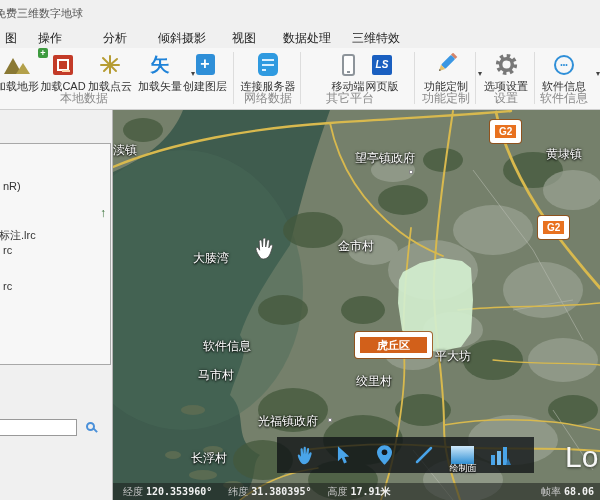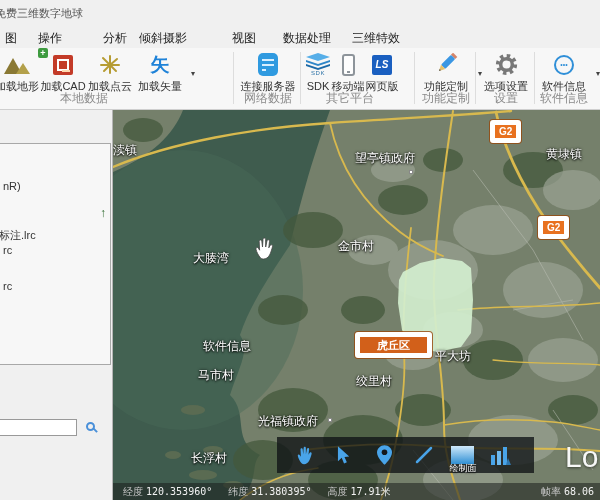--- a/index.html
+++ b/index.html
@@ -76,37 +76,37 @@
 
   
   .maptools { position:absolute; left:164px; top:327px; width:257px; height:36px; background:rgba(16,19,22,.78); display:block; }
   .tool { position:absolute; top:7px; width:26px; height:22px; display:flex; align-items:center; justify-content:center; cursor:pointer; }
   .toollabel { position:absolute; left:166px; top:25px; width:40px; text-align:center; font-size:9px; color:#fff; text-shadow:0 1px 2px #000; }
 
   
   .statusbar { position:absolute; left:0; top:373px; width:487px; height:17px; background:rgba(25,30,28,.55); display:flex; align-items:center; font-family:"DejaVu Sans Mono",monospace; font-size:10px; padding:0 6px 0 10px; }
   .sseg { margin-right:16px; white-space:nowrap; }
   .slab { color:#c9c9c9; margin-right:3px; }
-  .sval { color:#f2f2f2; }
+  .sval { color:#f2f2f2;font-weight:bold; }
   .fps { margin-left:auto; margin-right:0; }
 </style>
 </head>
 <body>
 
 <div class="screen">
 
   <div class="titlebar">
     <span class="title">免费三维数字地球</span>
   </div>
 
   <div class="menubar">
     <span class="mitem" style="left:5px">图</span>
     <span class="mitem" style="left:38px">操作</span>
     <span class="mitem" style="left:103px">分析</span>
-    <span class="mitem" style="left:139px">倾斜摄影</span>
+    <span class="mitem" style="left:158px">倾斜摄影</span>
     <span class="mitem" style="left:232px">视图</span>
     <span class="mitem" style="left:283px">数据处理</span>
     <span class="mitem" style="left:352px">三维特效</span>
   </div>
 
   <div class="ribbon">
     <div class="rsep" style="left:233px"></div>
     <div class="rsep" style="left:300px"></div>
     <div class="rsep" style="left:414px"></div>
     <div class="rsep" style="left:475px"></div>
@@ -142,38 +142,31 @@
       </span>
       <span class="rbl">加载点云</span>
     </div>
     <div class="rbtn" style="left:134px;width:52px">
       <span class="ricon">
         <span class="vecglyph">矢</span>
           <span class="caret"></span>
       </span>
       <span class="rbl">加载矢量</span>
     </div>
+    <div class="rbtn" style="left:179px;width:52px">
+      <span class="ricon">
+          <span class="newlayericon"></span>
+        </span>
+      <span class="rbl">创建图层</span>
+    </div>
     <div class="rbtn" style="left:237px;width:62px">
       <span class="ricon">
           <span class="servericon"></span>
         </span>
       <span class="rbl">连接服务器</span>
-    </div>
-    <div class="rbtn" style="left:301px;width:34px">
-      <span class="ricon">
-        <span class="sdkstack">
-          <svg width="24" height="17" viewBox="0 0 24 17">
-              <path d="M12,0 L24,4 L12,8 L0,4 Z" fill="#56aee8"></path>
-              <path d="M0,7 L12,11 L24,7 L24,9 L12,13 L0,9 Z" fill="#2f86c8"></path>
-              <path d="M0,11 L12,15 L24,11 L24,13 L12,17 L0,13 Z" fill="#1d6aa8"></path>
-            </svg>
-          <span class="sdkmini">SDK</span>
-        </span>
-      </span>
-      <span class="rbl">SDK</span>
     </div>
     <div class="rbtn" style="left:329px;width:38px">
       <span class="ricon">
           <span class="mobileicon"></span>
         </span>
       <span class="rbl">移动端</span>
     </div>
     <div class="rbtn" style="left:363px;width:38px">
       <span class="ricon">
           <span class="webicon">LS</span>

